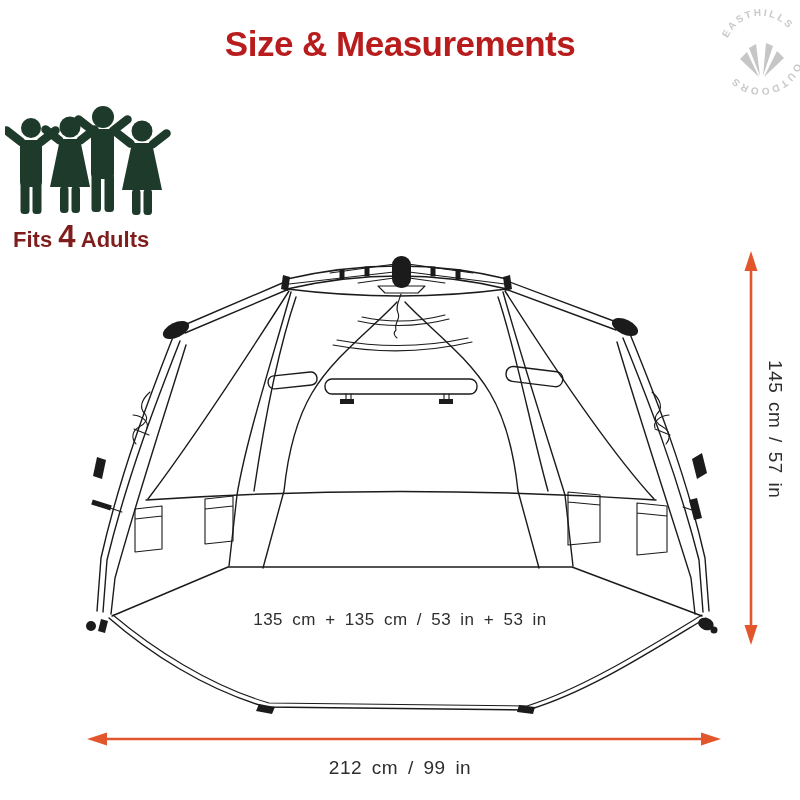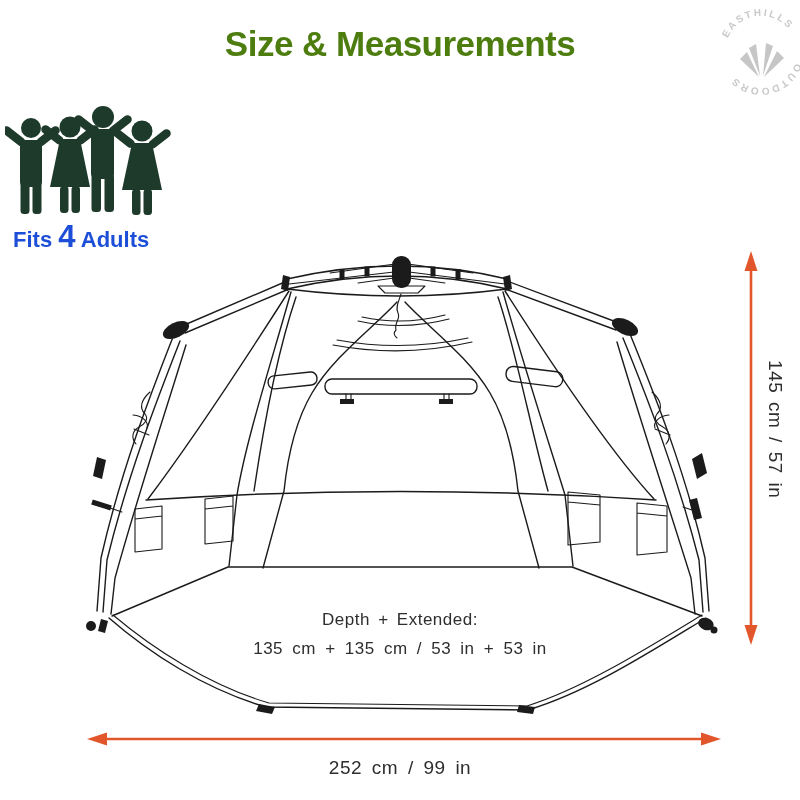--- a/index.html
+++ b/index.html
@@ -1,21 +1,21 @@
 <!DOCTYPE html>
 <html><head>
 <meta charset="utf-8">
 <style>
   html,body{margin:0;padding:0;background:#ffffff;}
   #stage{position:relative;width:800px;height:800px;background:#ffffff;overflow:hidden;
          font-family:"Liberation Sans",sans-serif;}
   .abs{position:absolute;}
   #title{top:24px;left:0;width:100%;text-align:center;
-         font-size:35px;font-weight:800;letter-spacing:-0.5px;color:#4d7c0f;}
-  #capacity{top:219px;left:13px;color:#1d4ed8;font-weight:800;white-space:nowrap;}
+         font-size:35px;font-weight:800;letter-spacing:-0.5px;color:#b91c1c;}
+  #capacity{top:219px;left:13px;color:#7f1d1d;font-weight:800;white-space:nowrap;}
   #capacity .cap-sm{font-size:22px;}
   #capacity .cap-lg{font-size:31px;}
   .meas{color:#2e2e2e;font-family:"Liberation Sans",sans-serif;}
   #depth-text{top:610px;left:0;width:100%;text-align:center;}
   #depth-text .l1{font-size:17px;letter-spacing:0.5px;word-spacing:3px;margin-bottom:9px;}
   #depth-text .l2{font-size:17px;letter-spacing:0.5px;word-spacing:4px;}
   #width-label{top:757px;left:0;width:100%;text-align:center;font-size:19px;
                letter-spacing:0.5px;word-spacing:4px;}
   #height-label{top:360px;left:764px;height:190px;font-size:19px;letter-spacing:0.5px;
                 word-spacing:3px;writing-mode:vertical-rl;white-space:nowrap;}
@@ -195,19 +195,18 @@
       <path d="M751,645 L744.5,625 L757.5,625 Z" stroke="none"></path>
     </g>
     <g stroke="#e2562c" fill="#e2562c">
       <line x1="103" y1="739" x2="705" y2="739" stroke-width="2.6"></line>
       <path d="M87,739 L107,732.5 L107,745.5 Z" stroke="none"></path>
       <path d="M721,739 L701,732.5 L701,745.5 Z" stroke="none"></path>
     </g>
   </svg>
 
   <div id="height-label" class="abs meas">145 cm / 57 in</div>
-  <div id="width-label" class="abs meas">252 cm / 99 in</div>
+  <div id="width-label" class="abs meas">212 cm / 99 in</div>
   <div id="depth-text" class="abs meas">
-    <div class="l1">Depth + Extended:</div>
     <div class="l2">135 cm + 135 cm / 53 in + 53 in</div>
   </div>
 
 </div>
 
 </body></html>

